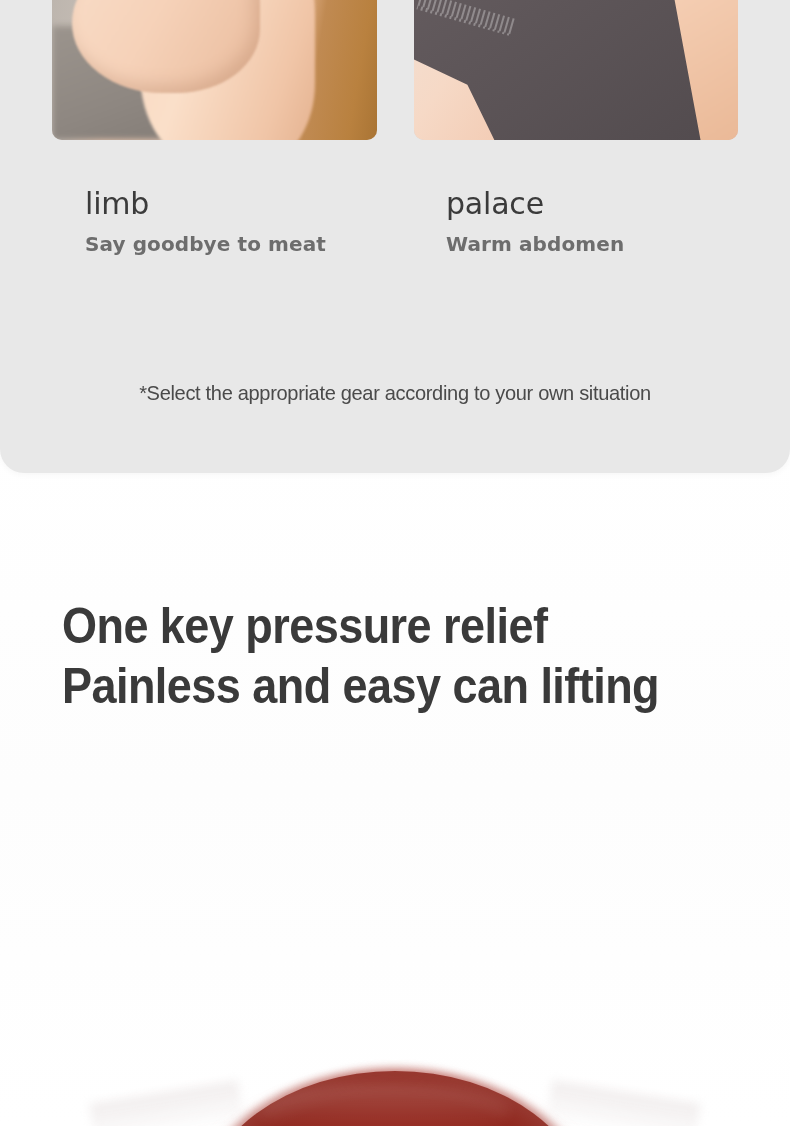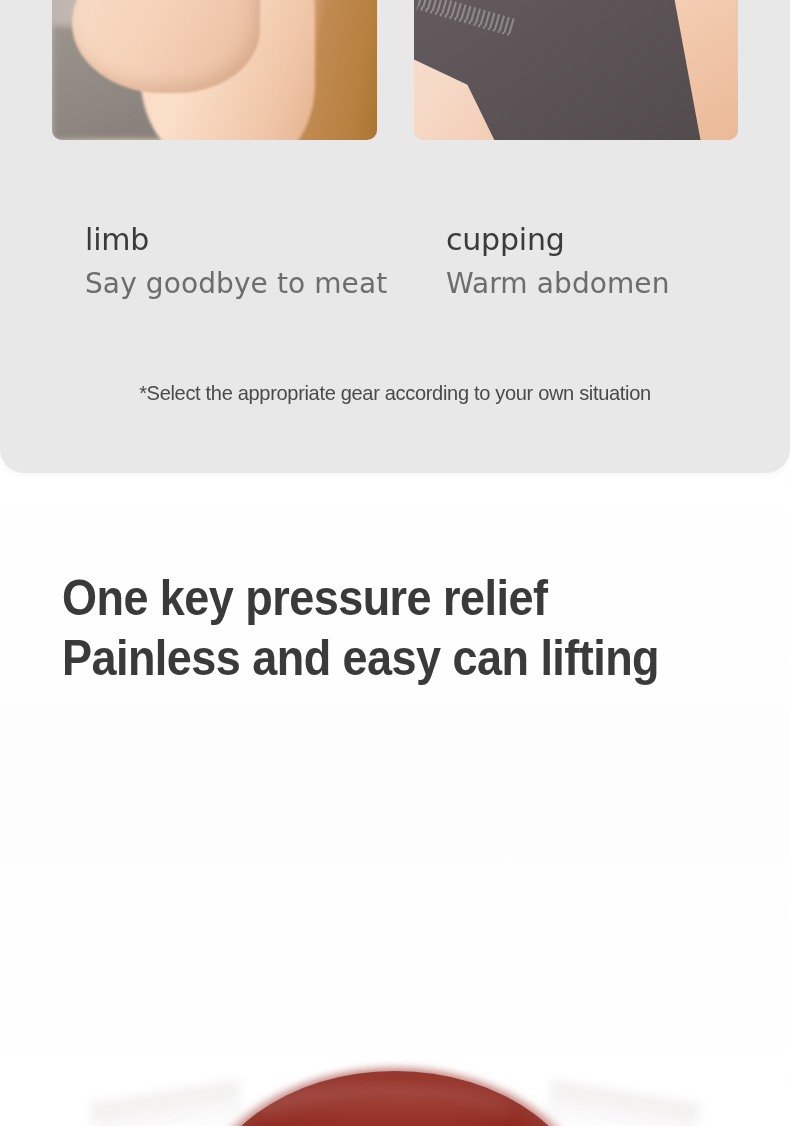--- a/index.html
+++ b/index.html
@@ -137,40 +137,39 @@
     backdrop-filter: blur(0.5px);
     pointer-events: none;
   }
 
   
   .captions {
     position: absolute;
     left: 0; top: 188px;
     width: 652px;
     height: 100px;
-    margin-top: 36px;
   }
   .caption-col { position: absolute; top: 0; }
   .caption-col.left  { left: 85px;  }
   .caption-col.right { left: 446px; }
 
   .cap-title {
     font-family: "DejaVu Sans", sans-serif;
     font-size: 30px;
     font-weight: 400;
     color: #3b3b3b;
     letter-spacing: -0.2px;
     line-height: 1.05;
     white-space: nowrap;
   }
   .cap-sub {
     margin-top: 13px;
     font-family: "DejaVu Sans", sans-serif;
-    font-size: 28px;
-    font-weight: 400;
+    font-size: 20px;
+    font-weight: 700;
     color: #6d6d6d;
     letter-spacing: 0.1px;
     line-height: 1.1;
     white-space: nowrap;
   }
 
   
   .note {
     position: absolute;
     left: 0; top: 381px;
@@ -182,21 +181,21 @@
     color: #4a4a4a;
     letter-spacing: -0.35px;
     transform: scaleX(0.955);
     white-space: nowrap;
   }
 
   
   .headline {
     position: absolute;
     left: 62px;
-    top: 568px;
+    top: 596px;
     width: 700px;
   }
   .headline-line {
     font-family: "Liberation Sans", sans-serif;
     font-size: 50px;
     font-weight: 700;
     color: #3a3a3a;
     line-height: 60px;
     letter-spacing: -0.6px;
     white-space: nowrap;
@@ -322,21 +321,21 @@
   </div>
 
   <div class="captions">
 
     <div class="caption-col left">
       <div class="cap-title">limb</div>
       <div class="cap-sub">Say goodbye to meat</div>
     </div>
 
     <div class="caption-col right">
-      <div class="cap-title">cupping</div>
+      <div class="cap-title">palace</div>
       <div class="cap-sub">Warm abdomen</div>
     </div>
 
   </div>
 
   <div class="note">*Select the appropriate gear according to your own situation</div>
 
   <div class="headline">
     <div class="headline-line">One key pressure relief</div>
     <div class="headline-line">Painless and easy can lifting</div>

